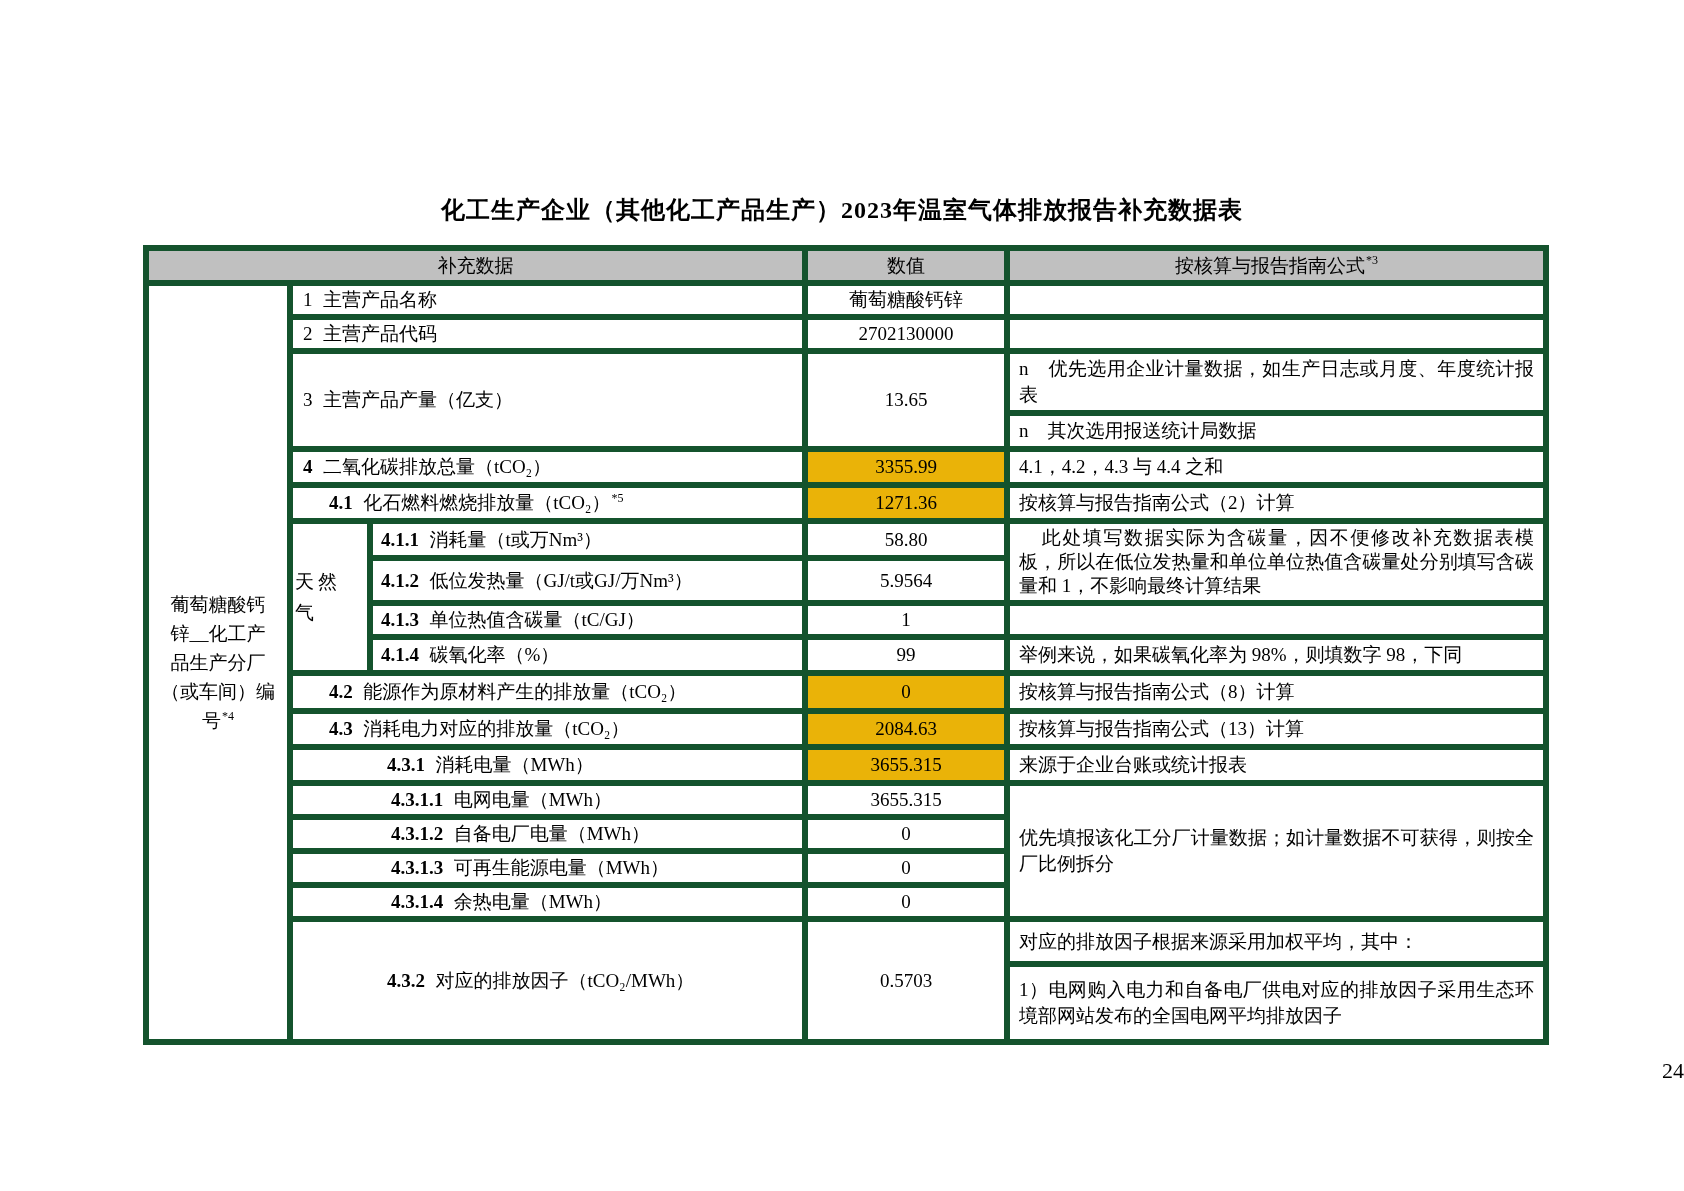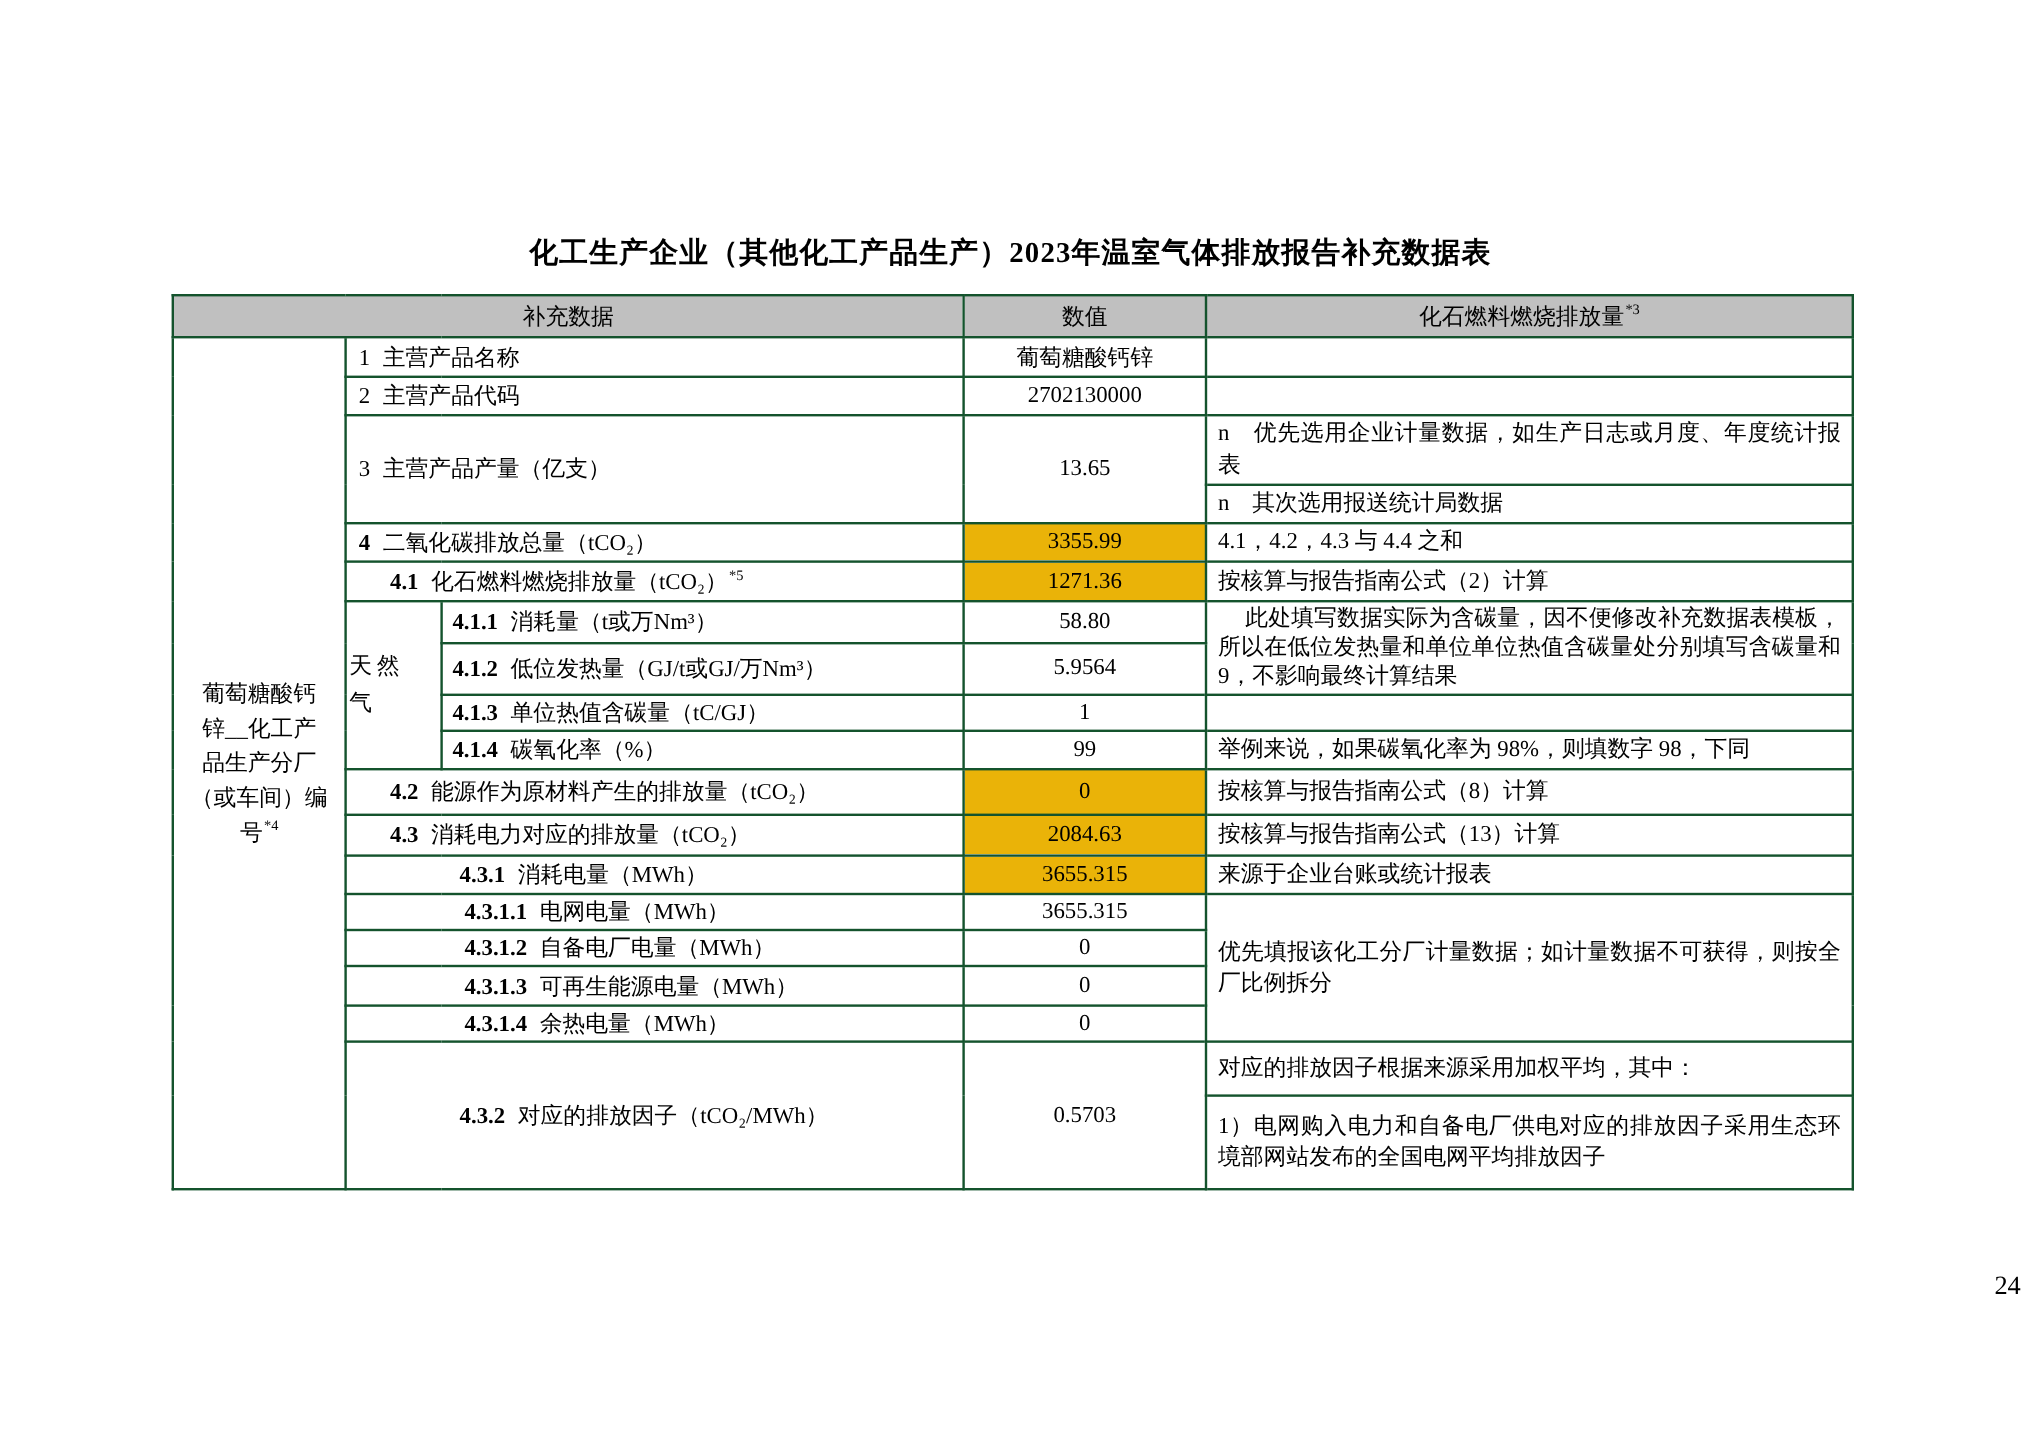--- a/index.html
+++ b/index.html
@@ -10,21 +10,21 @@
   .doc-title {
     position:absolute; top:194px; left:0; width:100%;
     text-align:center; font-size:24px; font-weight:bold; letter-spacing:1px;
   }
   table.tbl {
     position:absolute; left:143px; top:245px; width:1400px;
     border-collapse:collapse; table-layout:fixed;
     border:2px solid #000;
   }
   td {
-    border:2px solid #14532d; font-size:19px; vertical-align:middle;
+    border:6px solid #14532d; font-size:19px; vertical-align:middle;
     padding:0; overflow:hidden; word-break:break-all;margin-left:28px;
   }
   tr.hdr td { background:#c0c0c0; text-align:center; }
   .gy  { background:#eab308; }
   .lbl { padding-top:1px; padding-bottom:1px; }
   .lv1 { padding-left:10px; }
   .lv2 { padding-left:36px; }
   .lv3 { padding-left:94px; }
   .lv4 { padding-left:98px; }
   .sub { padding-left:8px; }
@@ -62,21 +62,21 @@
       <col style="width:80px">
       <col style="width:435px">
     <col style="width:202px">
       <col style="width:539px">
   </colgroup>
   <tbody>
 
   <tr class="hdr h35">
     <td colspan="3">补充数据</td>
     <td>数值</td>
-    <td><span>化石燃料燃烧排放量</span><sup>*3</sup></td>
+    <td><span>按核算与报告指南公式</span><sup>*3</sup></td>
   </tr>
 
   <tr class="h33">
     <td class="leftlab" rowspan="19"><span>葡萄糖酸钙
 锌__化工产
 品生产分厂
 （或车间）编
 号</span><sup>*4</sup></td>
     <td colspan="2" class="lbl lv1"><span class="num">1</span><span>主营产品名称</span></td>
     <td class="val">葡萄糖酸钙锌</td>
@@ -108,21 +108,21 @@
     <td colspan="2" class="lbl lv2"><span class="num nb">4.1</span><span>化石燃料燃烧排放量（tCO₂）</span><sup>*5</sup></td>
     <td class="val gy">1271.36</td>
     <td class="mth">按核算与报告指南公式（2）计算</td>
   </tr>
 
   <tr class="h33">
     <td rowspan="4" class="gas">天然
 气</td>
     <td class="lbl sub"><span class="num nb">4.1.1</span><span>消耗量（t或万Nm³）</span></td>
     <td class="val">58.80</td>
-    <td rowspan="2" class="mth mth3 just ind">此处填写数据实际为含碳量，因不便修改补充数据表模板，所以在低位发热量和单位单位热值含碳量处分别填写含碳量和 9，不影响最终计算结果</td>
+    <td rowspan="2" class="mth mth3 just ind">此处填写数据实际为含碳量，因不便修改补充数据表模板，所以在低位发热量和单位单位热值含碳量处分别填写含碳量和 1，不影响最终计算结果</td>
   </tr>
   <tr class="h41">
     <td class="lbl sub"><span class="num nb">4.1.2</span><span>低位发热量（GJ/t或GJ/万Nm³）</span></td>
     <td class="val">5.9564</td>
   </tr>
   <tr class="h30">
     <td class="lbl sub"><span class="num nb">4.1.3</span><span>单位热值含碳量（tC/GJ）</span></td>
     <td class="val">1</td>
     <td class="mth"></td>
   </tr>

